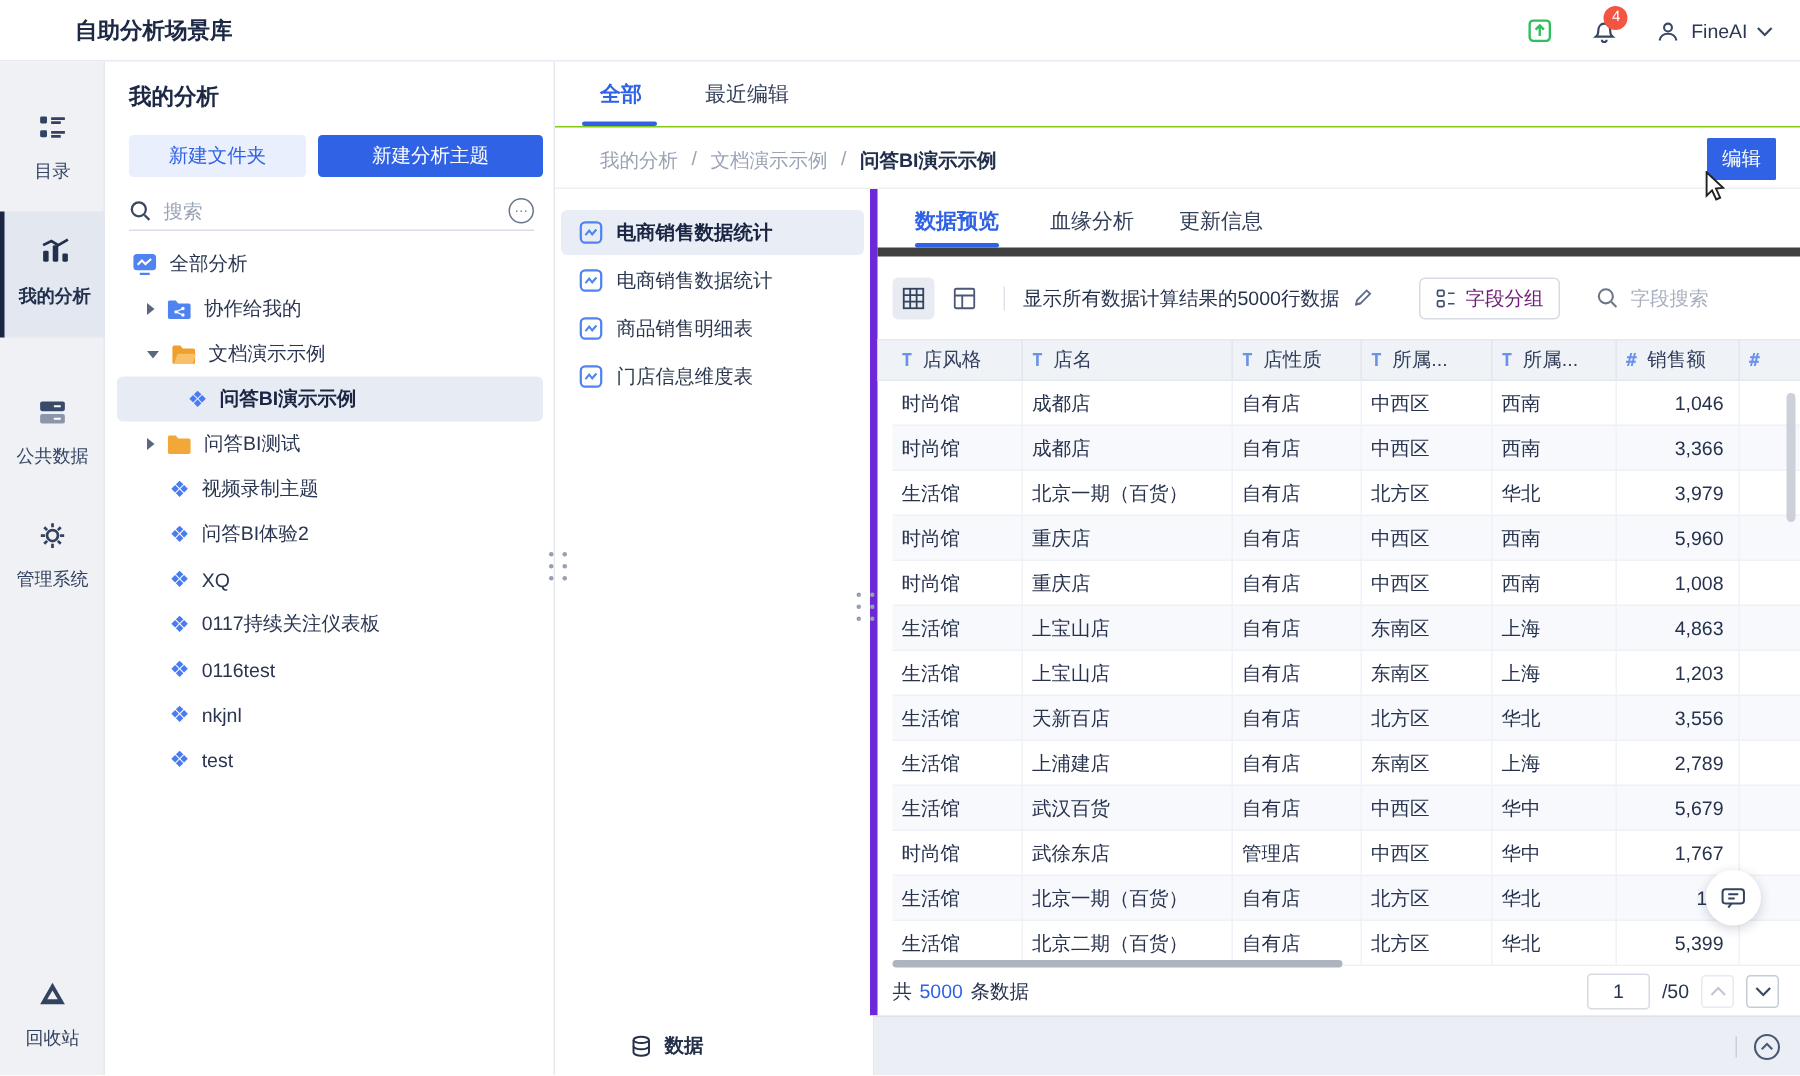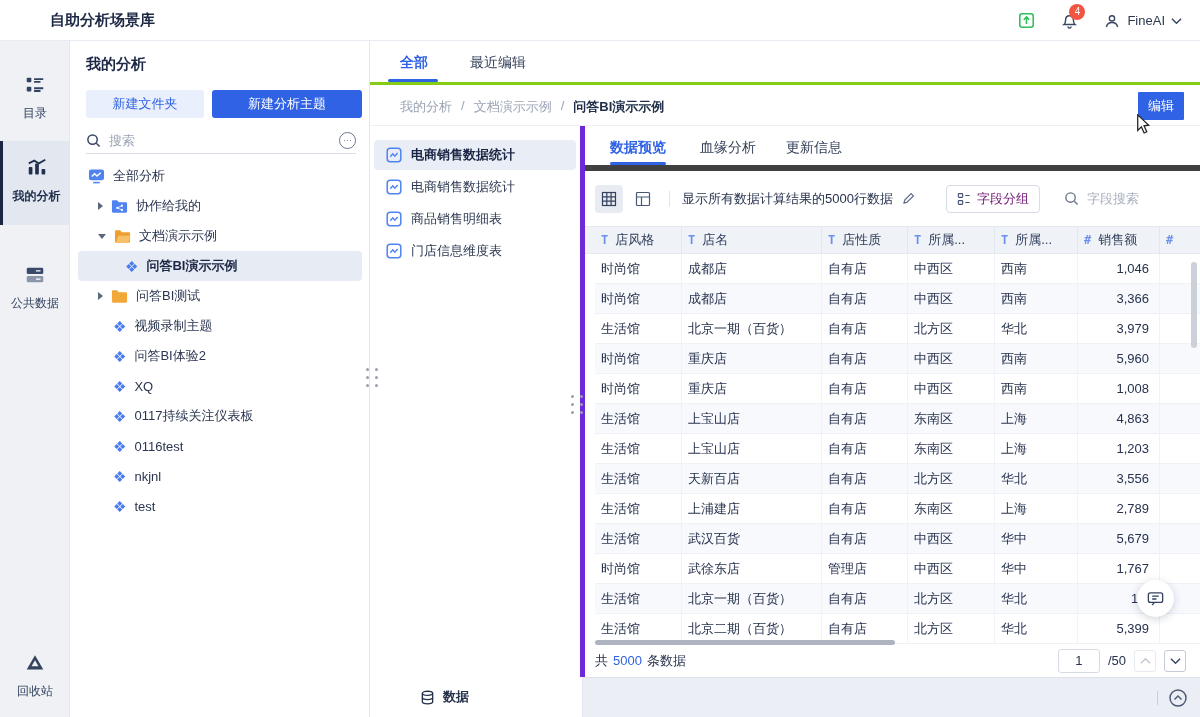--- a/index.html
+++ b/index.html
@@ -38,21 +38,21 @@
   .tree-row.lvf { padding-left:28px; }
   .tree-row.lvs { padding-left:43px; }
   .tree-row.selected { margin:0 8px; padding-left:47px; background:#e7ebf3; border-radius:4px; font-weight:bold; color:#1b2644; }
   .caret-r { width:0; height:0; border-left:5px solid #5b677e; border-top:4px solid transparent; border-bottom:4px solid transparent; margin-right:8px; flex:none; }
   .caret-d { width:0; height:0; border-top:5px solid #5b677e; border-left:4px solid transparent; border-right:4px solid transparent; margin-right:8px; flex:none; }
   .tree-ico { margin-right:8px; flex:none; display:flex; }
   .diamond { font-size:15px; color:#4a7cf0; margin-right:8px; line-height:1; flex:none; }
 
   
   .main { position:absolute; left:370px; top:41px; width:830px; height:676px; background:#fff; }
-  .main-tabs { position:absolute; left:0; top:0; width:830px; height:44px; border-bottom:3px solid #84cc16; }
+  .main-tabs { position:absolute; left:0; top:0; width:830px; height:44px; border-bottom:1px solid #84cc16; }
   .mtab { position:absolute; top:13px; font-size:14px; color:#333f58; cursor:pointer; }
   .mtab.t0 { left:30px; color:#2f62e4; font-weight:bold; }
   .mtab.t1 { left:100px; }
   .mtab-underline { position:absolute; left:18px; bottom:0; width:50px; height:3px; background:#2f62e4; border-radius:2px; }
   .crumb-row { position:absolute; left:0; top:44px; width:830px; height:41px; border-bottom:1px solid #edeff4; }
   .crumb { position:absolute; left:30px; top:13px; font-size:13px; color:#9aa3b5; display:flex; gap:9px; }
   .crumb .cur { color:#222f4a; font-weight:bold; }
   .edit-btn { position:absolute; right:16px; top:7px; width:46px; height:28px; background:#2f62e4; color:#fff; border:none; border-radius:1px; font-size:13px; cursor:pointer; }
 
   .content { position:absolute; left:0; top:85px; width:830px; height:551px; }
@@ -173,20 +173,27 @@
       <span class="nv-label">我的分析</span>
     </div>
     <div class="nav-item" style="top:207px;">
       <svg width="22" height="22" viewBox="0 0 24 24">
           <rect x="3" y="4" width="18" height="7" rx="1.5" fill="#3a4a6b"></rect>
           <rect x="3" y="13" width="18" height="7" rx="1.5" fill="#3a4a6b" opacity=".55"></rect>
           <path d="M13 7.5h5M13 16.5h5" stroke="#fff" stroke-width="1.4"></path>
         </svg>
       <span class="nv-label">公共数据</span>
     </div>
+    <div class="nav-item" style="top:289px;">
+      <svg width="22" height="22" viewBox="0 0 24 24" fill="none" stroke="#33425f" stroke-width="2">
+          <circle cx="12" cy="12" r="4"></circle>
+          <path d="M12 3v3M12 18v3M3.5 12h3M17.5 12h3M6 6l2.1 2.1M15.9 15.9 18 18M18 6l-2.1 2.1M8.1 15.9 6 18"></path>
+        </svg>
+      <span class="nv-label">管理系统</span>
+    </div>
     <div class="nav-item" style="top:595px;">
       <svg width="22" height="22" viewBox="0 0 24 24">
           <path d="M12 3.5 21 19H3z" fill="#33425f"></path>
           <path d="M8.2 15.5h7.6L12 9z" fill="#eff1f5"></path>
         </svg>
       <span class="nv-label">回收站</span>
     </div>
   </nav>
 
   <aside class="treepanel">

